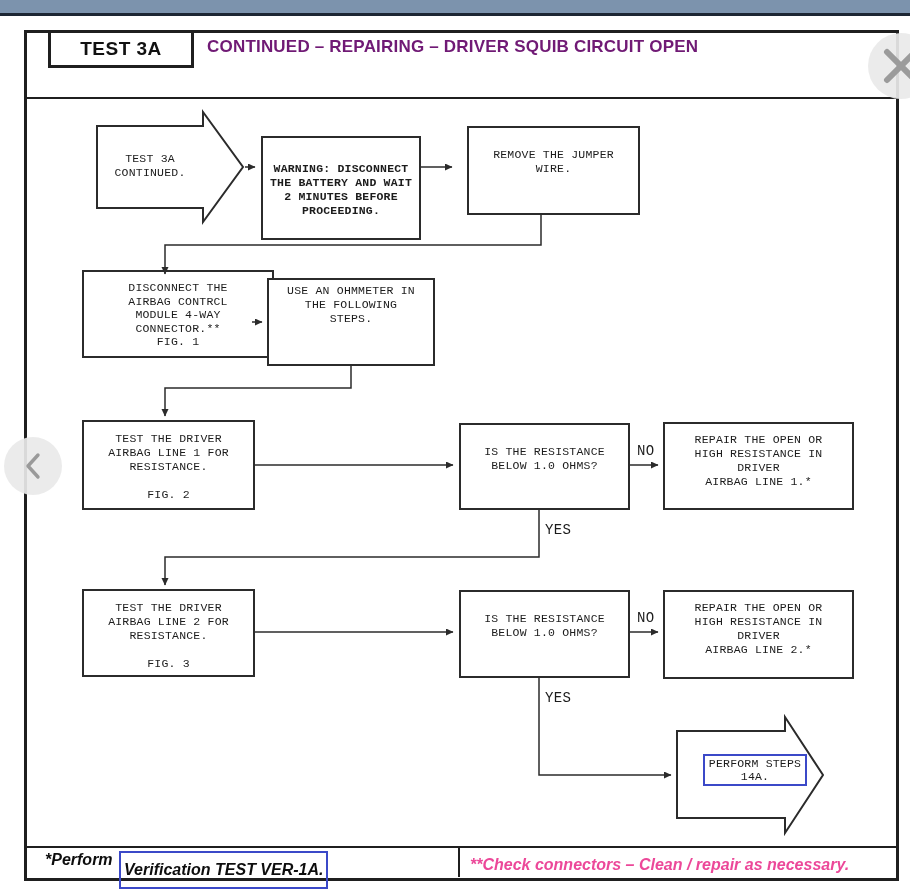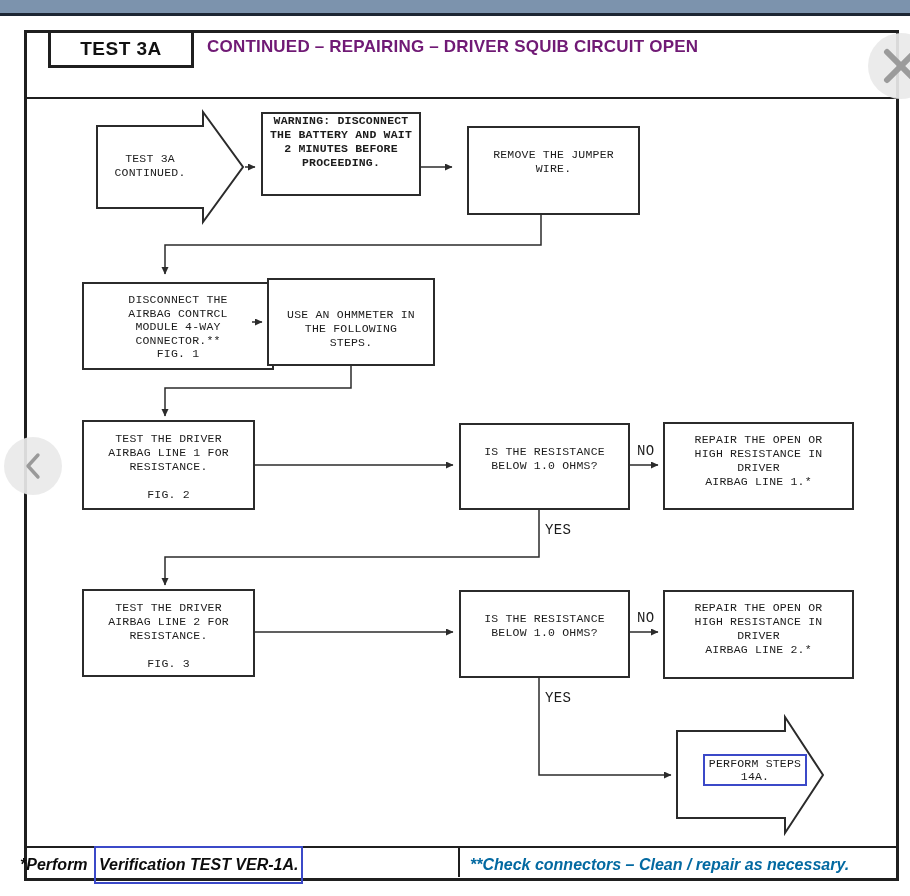--- a/index.html
+++ b/index.html
@@ -49,24 +49,24 @@
 
   .linkbox{
     position:absolute;z-index:5;border:2px solid var(--link_blue,#3b49c8);
     display:flex;align-items:center;justify-content:center;cursor:pointer;
     font-family:"Liberation Mono","DejaVu Sans Mono",monospace;
     font-size:11.5px;line-height:13.5px;color:#1c1c1c;text-align:center;white-space:pre-line;letter-spacing:.2px;
     background:transparent;
   }
 
   
-  .footer-left{position:absolute;left:20px;top:851px;height:27px;display:flex;align-items:center;
+  .footer-left{position:absolute;left:45px;top:851px;height:27px;display:flex;align-items:flex-start;
     font-weight:bold;font-style:italic;font-size:16px;color:#0d0d0d;white-space:nowrap;}
   .footer-right{position:absolute;left:470px;top:851px;height:27px;display:flex;align-items:center;
-    font-weight:bold;font-style:italic;font-size:16px;color:#0369a1;white-space:nowrap;}
+    font-weight:bold;font-style:italic;font-size:16px;color:#ec4899;white-space:nowrap;}
   .footer-link{border:2px solid var(--link_blue,#3b49c8);padding:8px 3px;margin-left:2px;cursor:pointer;}
 
   
   .navbtn{position:absolute;z-index:10;border-radius:50%;background:rgba(233,233,233,.92);
     display:flex;align-items:center;justify-content:center;cursor:pointer;}
   .prevbtn{left:4px;top:437px;width:58px;height:58px;}
   .closebtn{left:868px;top:33px;width:66px;height:66px;}
 </style>
 </head>
 <body>
@@ -74,32 +74,32 @@
 <div class="topbar"></div>
 <div class="topbar-edge"></div>
 
 <div class="frame"></div>
 <div class="hdr-sep"></div>
 <div class="testid">
     <span>TEST 3A</span>
   </div>
 <div class="title">CONTINUED – REPAIRING – DRIVER SQUIB CIRCUIT OPEN</div>
 
-<div class="fbox" style="left:261px;top:112px;width:160px;height:84px;padding-top:0;font-weight:bold;">WARNING: DISCONNECT
+<div class="fbox" style="left:261px;top:136px;width:160px;height:104px;padding-top:24px;font-weight:bold;">WARNING: DISCONNECT
 THE BATTERY AND WAIT
 2 MINUTES BEFORE
 PROCEEDING.</div>
 <div class="fbox" style="left:458px;top:126px;width:173px;height:89px;padding-top:20px;margin-left:9px;">REMOVE THE JUMPER
 WIRE.</div>
-<div class="fbox" style="left:82px;top:282px;width:192px;height:88px;padding-top:9px;line-height:13.5px;">DISCONNECT THE
+<div class="fbox" style="left:82px;top:270px;width:192px;height:88px;padding-top:9px;line-height:13.5px;">DISCONNECT THE
 AIRBAG CONTRCL
 MODULE 4-WAY
 CONNECTOR.**
 FIG. 1</div>
-<div class="fbox" style="left:267px;top:278px;width:168px;height:88px;padding-top:28px;">USE AN OHMMETER IN
+<div class="fbox" style="left:267px;top:278px;width:168px;height:88px;padding-top:4px;">USE AN OHMMETER IN
 THE FOLLOWING
 STEPS.</div>
 <div class="fbox" style="left:82px;top:420px;width:173px;height:90px;padding-top:10px;">TEST THE DRIVER
 AIRBAG LINE 1 FOR
 RESISTANCE.
 
 FIG. 2</div>
 <div class="fbox" style="left:459px;top:423px;width:171px;height:87px;padding-top:20px;">IS THE RESISTANCE
 BELOW 1.0 OHMS?</div>
 <div class="fbox" style="left:663px;top:422px;width:191px;height:88px;padding-top:9px;">REPAIR THE OPEN OR

